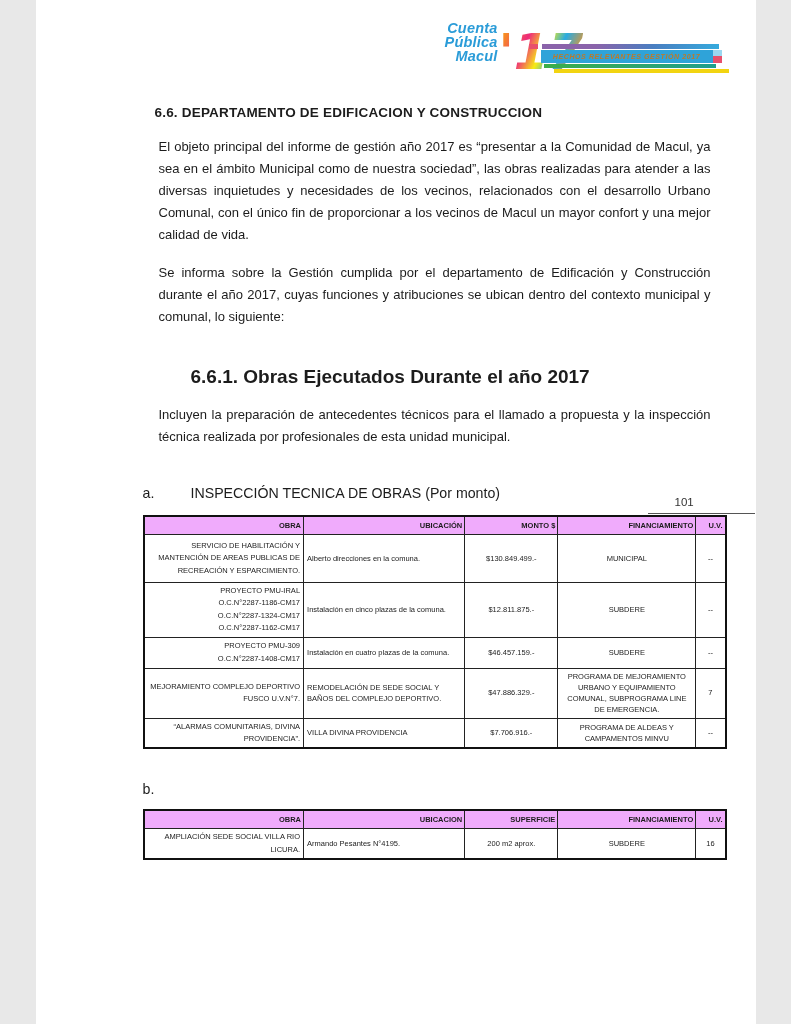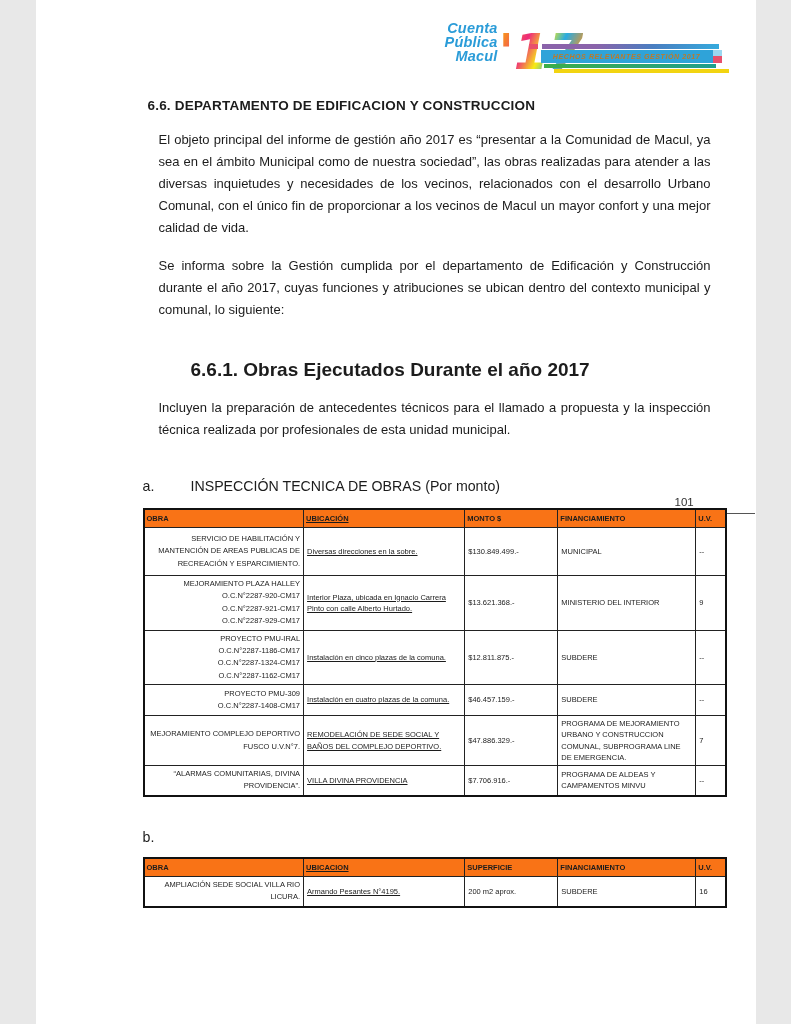--- a/index.html
+++ b/index.html
@@ -67,21 +67,21 @@
   .pageno {
     position: absolute; top: 496px; right: 1px; width: 107px;
     font-size: 11.5px; color: #333;
     padding: 0 0 5px 27px;
     border-bottom: 1.5px solid #555;
   }
 
   
   .content { position: absolute; left: 107px; top: 0; width: 584px; padding-top: 93px; }
   h1.sec {
-    margin: 5px; font-size: 13.5px; font-weight: bold; letter-spacing: 0.2px;
+    margin: 12px; font-size: 13.5px; font-weight: bold; letter-spacing: 0.2px;
   }
   p.body-p {
     font-size: 13px; line-height: 22px; text-align: justify;
     margin: 16px;
   }
   .p1 { margin-top: 40px; }
   .p2 { margin-top: 4px; }
   h2.subsec {
     margin: 38px 0 0 48px; font-size: 19px; font-weight: bold;
   }
@@ -96,31 +96,31 @@
     border: 2px solid #111;
     table-layout: fixed;
   }
   .tbl th, .tbl td {
     border: 1px solid #222;
     font-size: 7.5px; padding: 2px 3px;
     vertical-align: middle;
     overflow: hidden;
   }
   .tbl th {
-    font-weight: bold; text-align: left; background: #f97316;
+    font-weight: bold; text-align: right; background: #f0abfc;
     padding: 4px 2px; line-height: 1.2;
   }
   .c-obra  { width: 27.5%; }
-  .c-ubi   { width: 27.7%; text-decoration: underline; }
+  .c-ubi   { width: 27.7%; }
   .c-monto { width: 16%; }
   .c-fin   { width: 23.7%; }
   .c-uv    { width: 5.1%; }
   td.c-obra { text-align: right; line-height: 1.65; white-space: pre-line; }
   td.c-ubi  { text-align: left; line-height: 1.5; }
-  td.c-monto, td.c-fin, td.c-uv { text-align: left; line-height: 1.5; margin-top: 33px; }
+  td.c-monto, td.c-fin, td.c-uv { text-align: center; line-height: 1.5; margin-top: 33px; }
   tr.r-tall td { height: 48px; }
   tr.r-codes4 td { height: 52px; }
   tr.r-codes2 td { height: 31px; }
   tr.r-med td { height: 46px; }
   tr.r-small td { height: 29px; }
   table.tbl-b { margin-top: 12px; }
   table.tbl-b td { height: 15px; }
 </style>
 </head>
 <body>
@@ -167,34 +167,24 @@
           <th class="c-obra">OBRA</th>
           <th class="c-ubi">UBICACIÓN</th>
           <th class="c-monto">MONTO $</th>
           <th class="c-fin">FINANCIAMIENTO</th>
           <th class="c-uv">U.V.</th>
         </tr>
       </thead>
       <tbody>
         <tr class="r-tall">
           <td class="c-obra">SERVICIO DE HABILITACIÓN Y MANTENCIÓN DE AREAS PUBLICAS DE RECREACIÓN Y ESPARCIMIENTO.</td>
-          <td class="c-ubi">Diversas direcciones en la sobre.</td>
+          <td class="c-ubi">Alberto direcciones en la comuna.</td>
           <td class="c-monto">$130.849.499.-</td>
           <td class="c-fin">MUNICIPAL</td>
           <td class="c-uv">--</td>
-        </tr>
-        <tr class="r-codes4">
-          <td class="c-obra">MEJORAMIENTO PLAZA HALLEY
-O.C.N°2287-920-CM17
-O.C.N°2287-921-CM17
-O.C.N°2287-929-CM17</td>
-          <td class="c-ubi">Interior Plaza, ubicada en Ignacio Carrera Pinto con calle Alberto Hurtado.</td>
-          <td class="c-monto">$13.621.368.-</td>
-          <td class="c-fin">MINISTERIO DEL INTERIOR</td>
-          <td class="c-uv">9</td>
         </tr>
         <tr class="r-codes4">
           <td class="c-obra">PROYECTO PMU-IRAL
 O.C.N°2287-1186-CM17
 O.C.N°2287-1324-CM17
 O.C.N°2287-1162-CM17</td>
           <td class="c-ubi">Instalación en cinco plazas de la comuna.</td>
           <td class="c-monto">$12.811.875.-</td>
           <td class="c-fin">SUBDERE</td>
           <td class="c-uv">--</td>
@@ -204,21 +194,21 @@
 O.C.N°2287-1408-CM17</td>
           <td class="c-ubi">Instalación en cuatro plazas de la comuna.</td>
           <td class="c-monto">$46.457.159.-</td>
           <td class="c-fin">SUBDERE</td>
           <td class="c-uv">--</td>
         </tr>
         <tr class="r-med">
           <td class="c-obra">MEJORAMIENTO COMPLEJO DEPORTIVO FUSCO U.V.N°7.</td>
           <td class="c-ubi">REMODELACIÓN DE SEDE SOCIAL Y BAÑOS DEL COMPLEJO DEPORTIVO.</td>
           <td class="c-monto">$47.886.329.-</td>
-          <td class="c-fin">PROGRAMA DE MEJORAMIENTO URBANO Y CONSTRUCCION COMUNAL, SUBPROGRAMA LINE DE EMERGENCIA.</td>
+          <td class="c-fin">PROGRAMA DE MEJORAMIENTO URBANO Y EQUIPAMIENTO COMUNAL, SUBPROGRAMA LINE DE EMERGENCIA.</td>
           <td class="c-uv">7</td>
         </tr>
         <tr class="r-small">
           <td class="c-obra">“ALARMAS COMUNITARIAS, DIVINA PROVIDENCIA”.</td>
           <td class="c-ubi">VILLA DIVINA PROVIDENCIA</td>
           <td class="c-monto">$7.706.916.-</td>
           <td class="c-fin">PROGRAMA DE ALDEAS Y CAMPAMENTOS MINVU</td>
           <td class="c-uv">--</td>
         </tr>
       </tbody>

